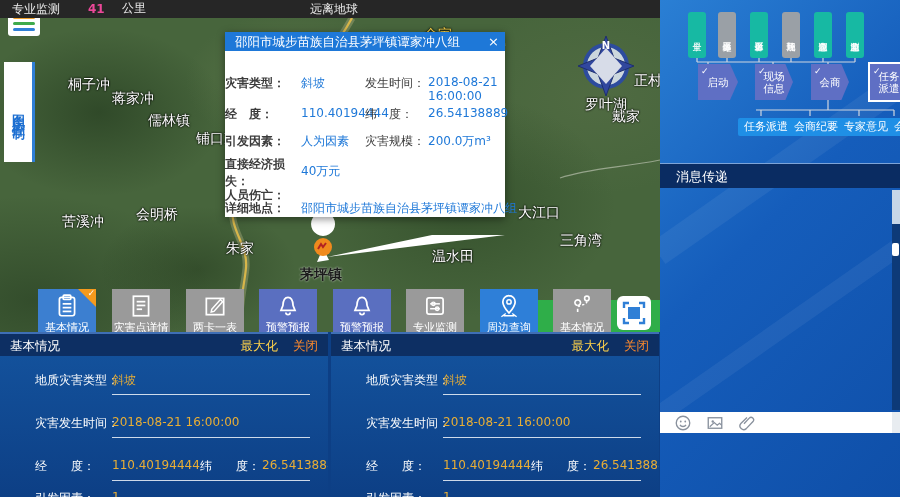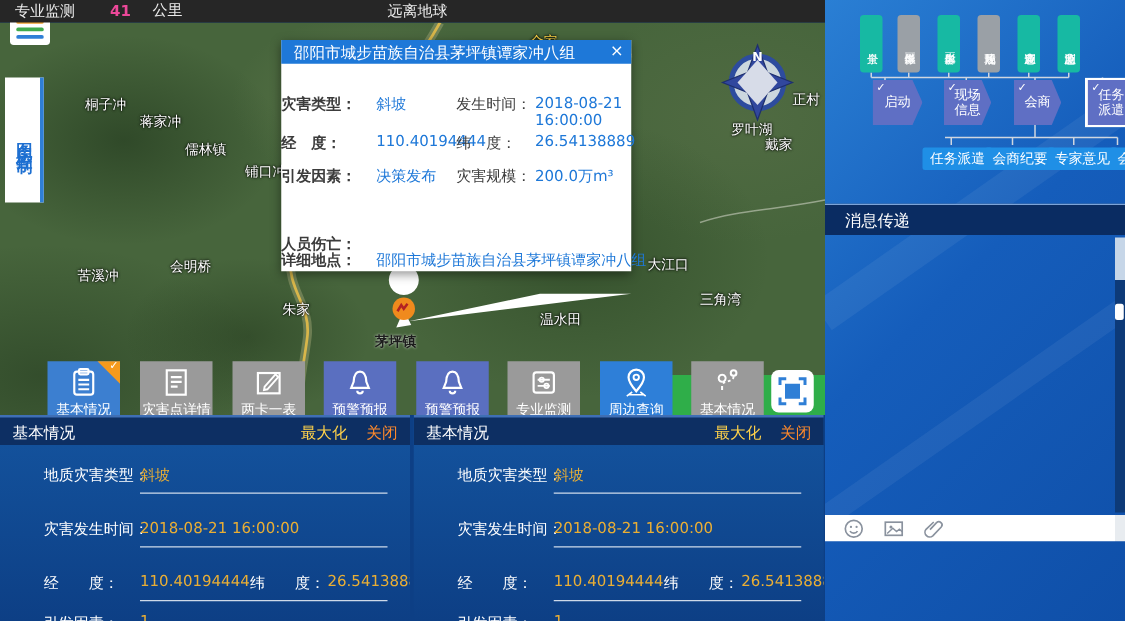--- a/index.html
+++ b/index.html
@@ -20,21 +20,21 @@
   #map{left:0;top:18px;width:660px;height:314px;background-color:#47653c;
     background-image:
       radial-gradient(180px 120px at 15% 30%, rgba(20,40,18,.45), transparent 70%),
       radial-gradient(220px 160px at 70% 60%, rgba(30,55,25,.40), transparent 70%),
       radial-gradient(160px 100px at 45% 20%, rgba(125,145,95,.35), transparent 70%),
       radial-gradient(200px 140px at 90% 25%, rgba(100,120,80,.30), transparent 70%),
       radial-gradient(140px 90px at 30% 80%, rgba(25,45,20,.40), transparent 70%),
       radial-gradient(120px 80px at 55% 45%, rgba(150,160,110,.30), transparent 70%),
       radial-gradient(260px 150px at 5% 90%, rgba(22,42,20,.40), transparent 70%);
     overflow:hidden;z-index:1;}
-  .map-label{position:absolute;color:#fff;font-size:11px;white-space:nowrap;
+  .map-label{position:absolute;color:#fff;font-size:14px;white-space:nowrap;
     text-shadow:0 0 2px #000,0 0 2px #000;}
   .map-label.yellow{color:#ffd84a;}
   .map-label.dark{color:#1c1c1c;font-weight:bold;text-shadow:0 0 2px rgba(255,255,255,.8);}
   #road-badge{left:487px;top:20px;width:16px;height:9px;background:#f2c41d;
     border:1px solid #b98c00;border-radius:1px;}
 
   
   #hamburger{left:8px;top:10px;width:32px;height:26px;background:#fff;border-radius:3px;
     display:flex;flex-direction:column;justify-content:center;gap:3px;padding:0 5px;
     box-sizing:border-box;cursor:pointer;}
@@ -203,23 +203,27 @@
     <span class="pv2 val">2018-08-21 16:00:00</span>
   </div>
   <div class="prow" style="top:74px;left:0;right:0">
     <span class="pl1">经　度：</span>
     <span class="pv1 val">110.40194444</span>
     <span class="pl2">纬　度：</span>
     <span class="pv2 val">26.54138889</span>
   </div>
   <div class="prow" style="top:101px;left:0;right:0">
     <span class="pl1">引发因素：</span>
-    <span class="pv1 val">决策发布</span>
+    <span class="pv1 val">人为因素</span>
     <span class="pl2">灾害规模：</span>
     <span class="pv2 val">200.0万m³</span>
+  </div>
+  <div class="prow" style="top:124px;left:0;right:0">
+    <span class="pl1">直接经济损失：</span>
+    <span class="pv1 val" style="top:7px">40万元</span>
   </div>
   <div class="prow" style="top:155px;left:0;right:0">
     <span class="pl1">人员伤亡：</span>
     <span class="pv1 val"></span>
   </div>
   <div class="prow" style="top:168px;left:0;right:0">
     <span class="pl1">详细地点：</span>
     <span class="pv1 val" style="left:76px">邵阳市城步苗族自治县茅坪镇谭家冲八组</span>
   </div>
 </div>

